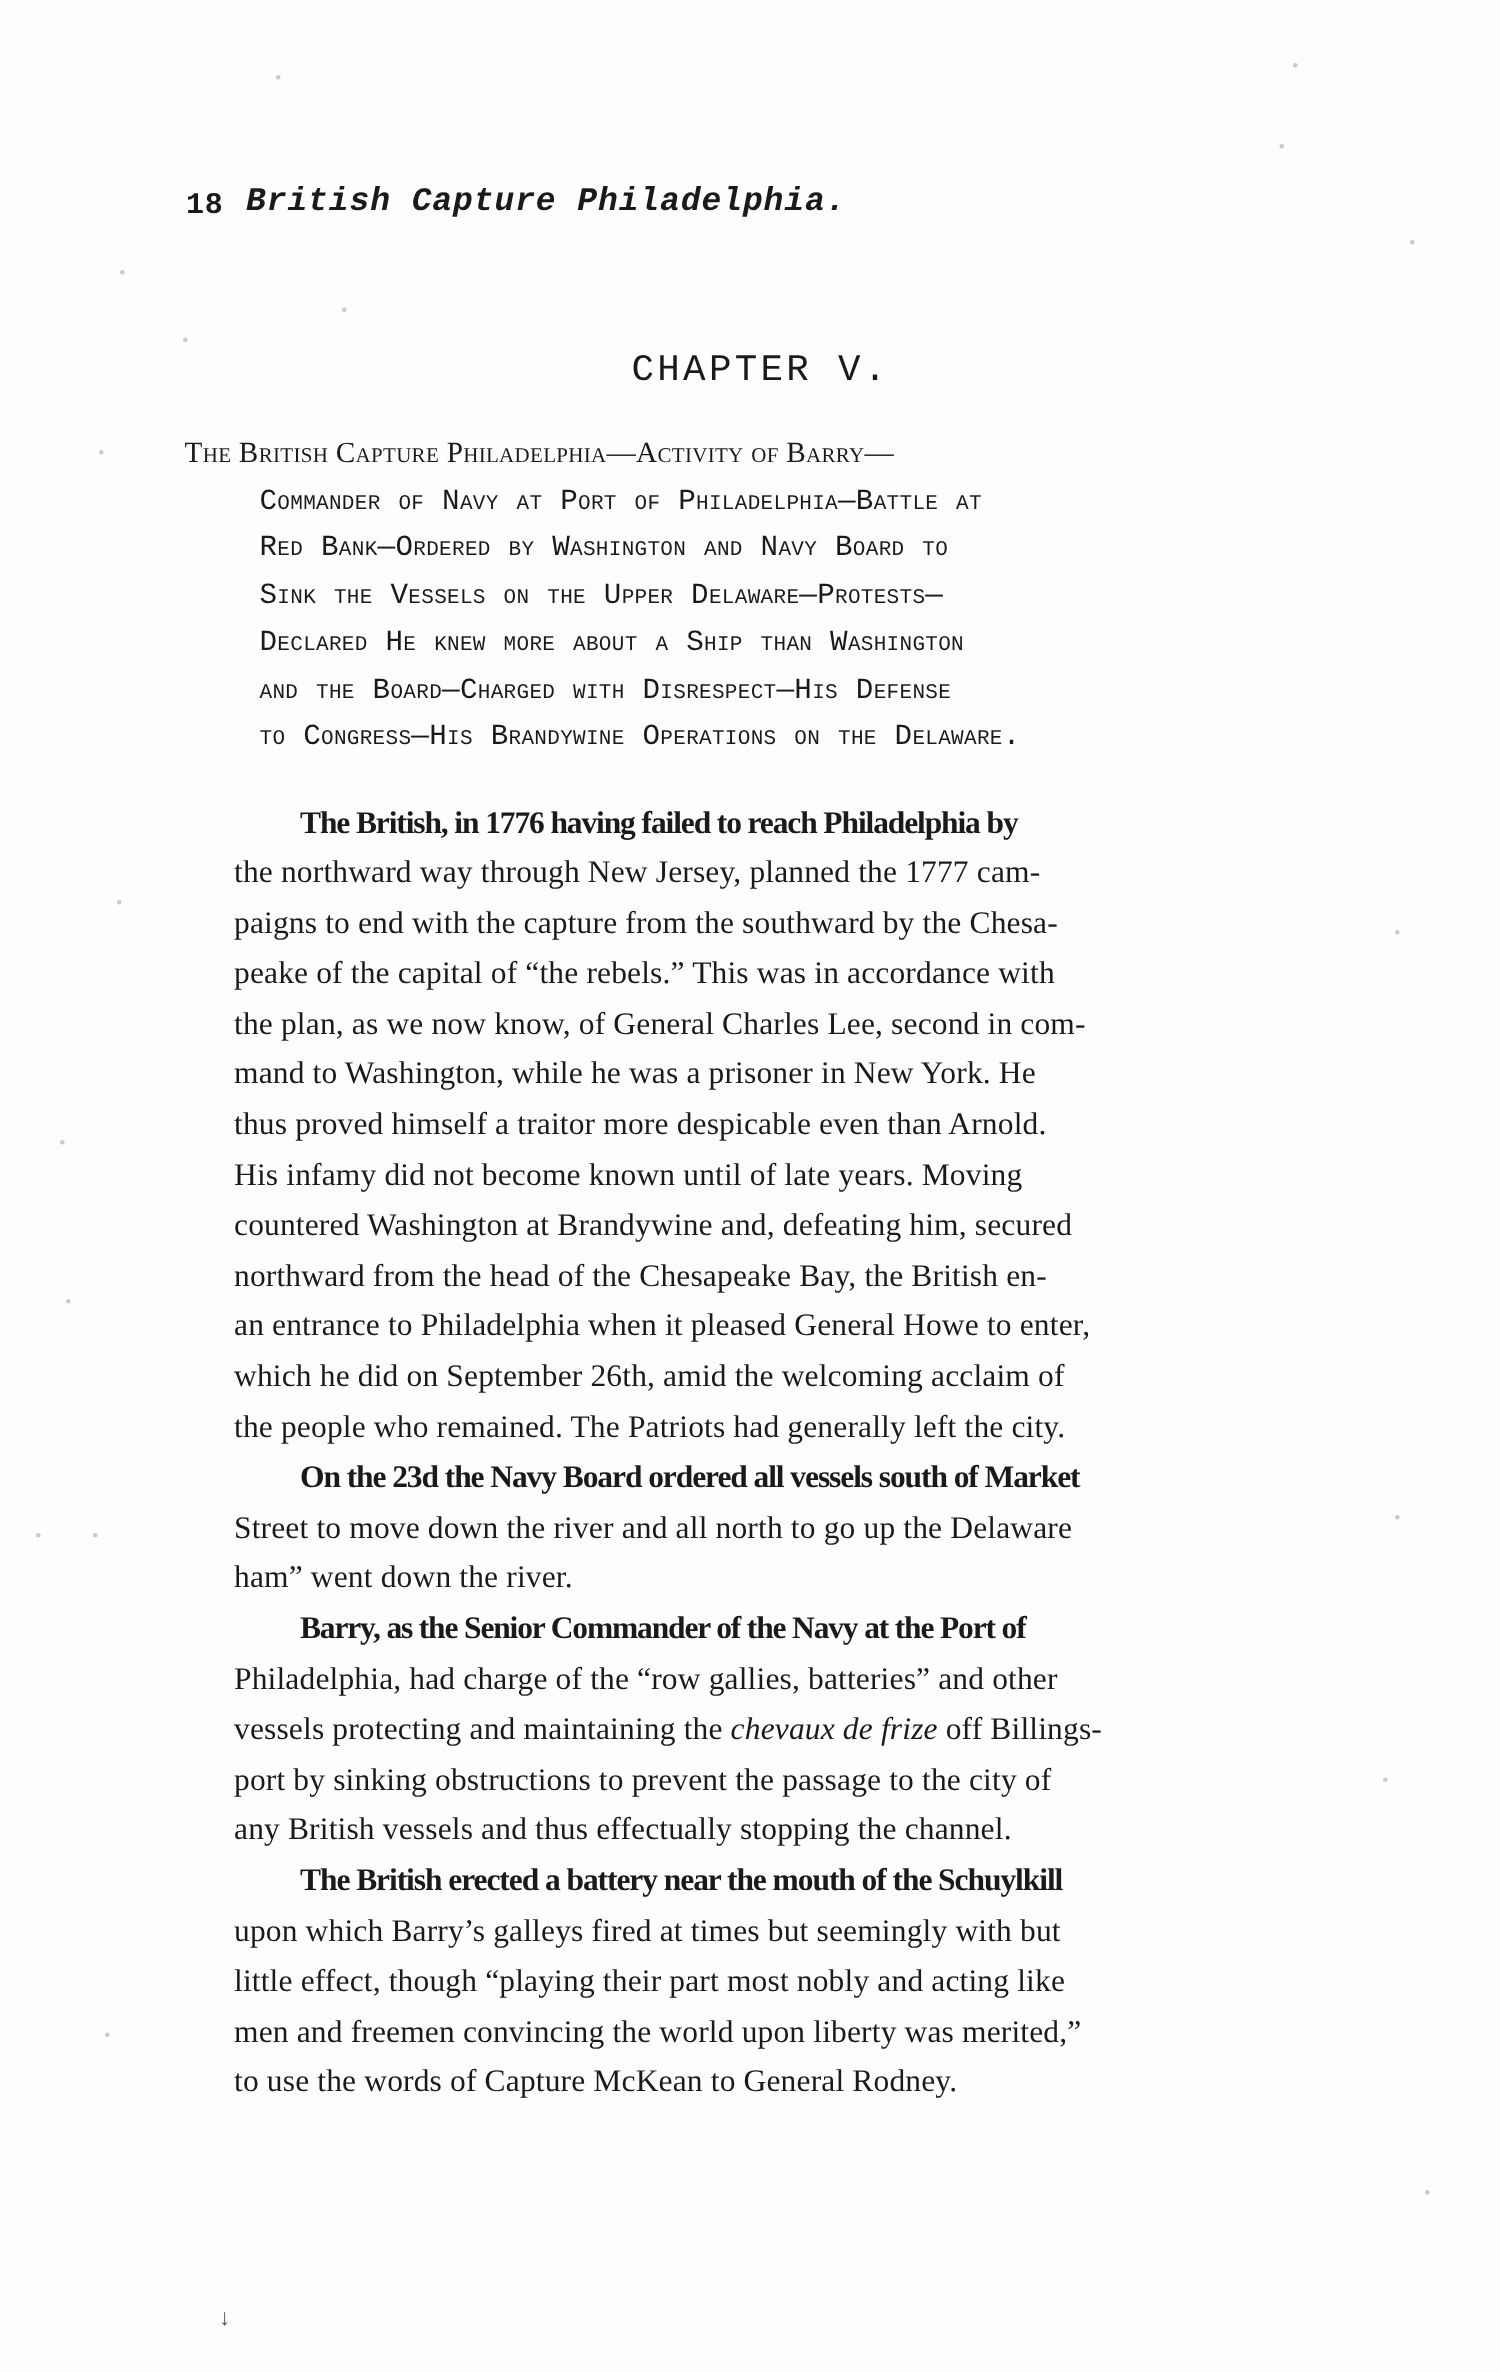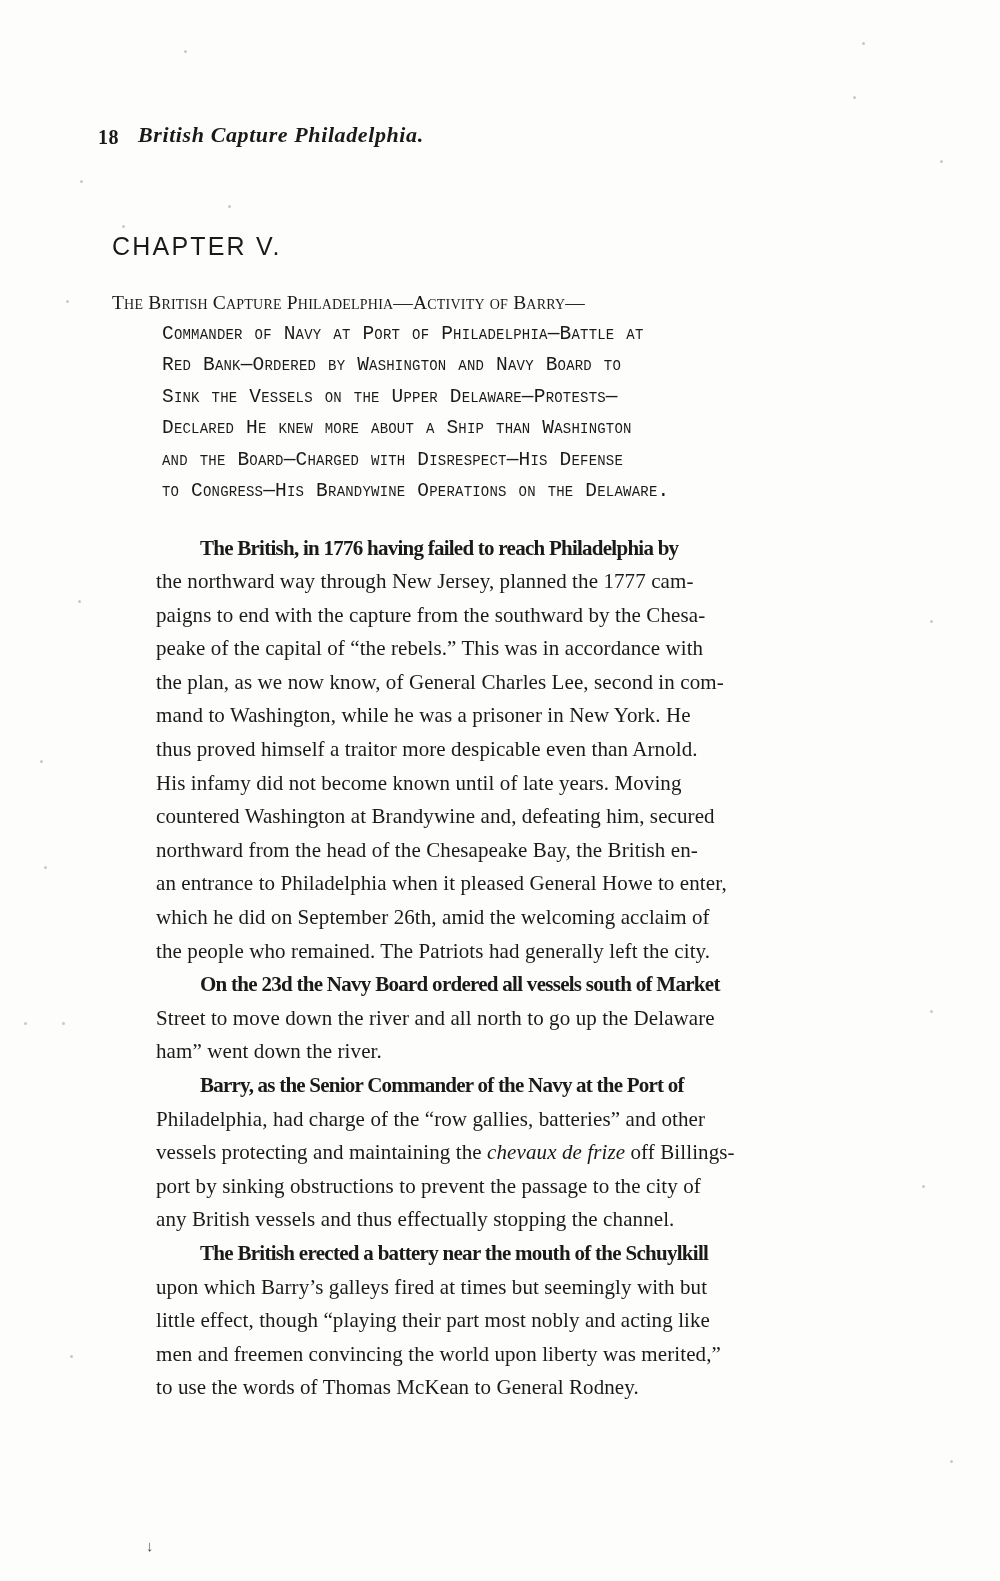--- a/index.html
+++ b/index.html
@@ -25,23 +25,24 @@
     position: absolute;
     background: #b9b7b2;
     border-radius: 50%;
     width: 3px;
     height: 3px;
     opacity: .75;
   }
   .running-head {
     position: absolute;
     top: 122px;
-    left: 98px;
+    left: 124px;
     right: 110px;
     height: 30px;
+    font-family: Liberation Mono, monospace;
   }
   .folio {
     position: absolute;
     left: 0;
     top: 4px;
     font-size: 20px;
     font-weight: 700;
     letter-spacing: .5px;
   }
   .head-title {
@@ -56,38 +57,39 @@
     letter-spacing: .6px;
     padding-left: 40px;
   }
   .content {
     position: absolute;
     left: 112px;
     top: 232px;
     width: 790px;
   }
   .chapter-title {
-    text-align: left;
+    text-align: center;
     font-size: 25px;
     letter-spacing: 2.2px;
     margin-bottom: 26px;
-    font-family: Liberation Sans, sans-serif;
+    font-family: Liberation Mono, monospace;
   }
   .synopsis {
     font-size: 19.5px;
     line-height: 31.5px;
     letter-spacing: .2px;
     text-align: justify;
     margin: 0 0 24px 0;
     font-variant: small-caps;
     text-transform: none;
   }
   .synopsis .ln {
     display: block;
     white-space: nowrap;
+    margin-left: 11px;
   }
   .synopsis .ln.first { text-indent: 0; }
   .synopsis .ln.ind { padding-left: 50px; font-family: Liberation Mono, monospace; }
   p.body {
     margin: 0;
     font-size: 21px;
     line-height: 33.6px;
     text-align: justify;
     text-indent: 44px;
     letter-spacing: .1px;
@@ -179,20 +181,20 @@
       <span class="line">vessels protecting and maintaining the <em>chevaux de frize</em> off Billings-</span>
       <span class="line">port by sinking obstructions to prevent the passage to the city of</span>
       <span class="line">any British vessels and thus effectually stopping the channel.</span>
     </p>
 
     <p class="body">
       <span class="line indent-first" style="letter-spacing: -0.709677px;">The British erected a battery near the mouth of the Schuylkill</span>
       <span class="line">upon which Barry’s galleys fired at times but seemingly with but</span>
       <span class="line">little effect, though “playing their part most nobly and acting like</span>
       <span class="line">men and freemen convincing the world upon liberty was merited,”</span>
-      <span class="line">to use the words of Thomas McKean to General Rodney.</span>
+      <span class="line">to use the words of Capture McKean to General Rodney.</span>
     </p>
 
 
   </div>
 
   <div class="bottom-mark">↓</div>
 </div>
 
 </body></html>

